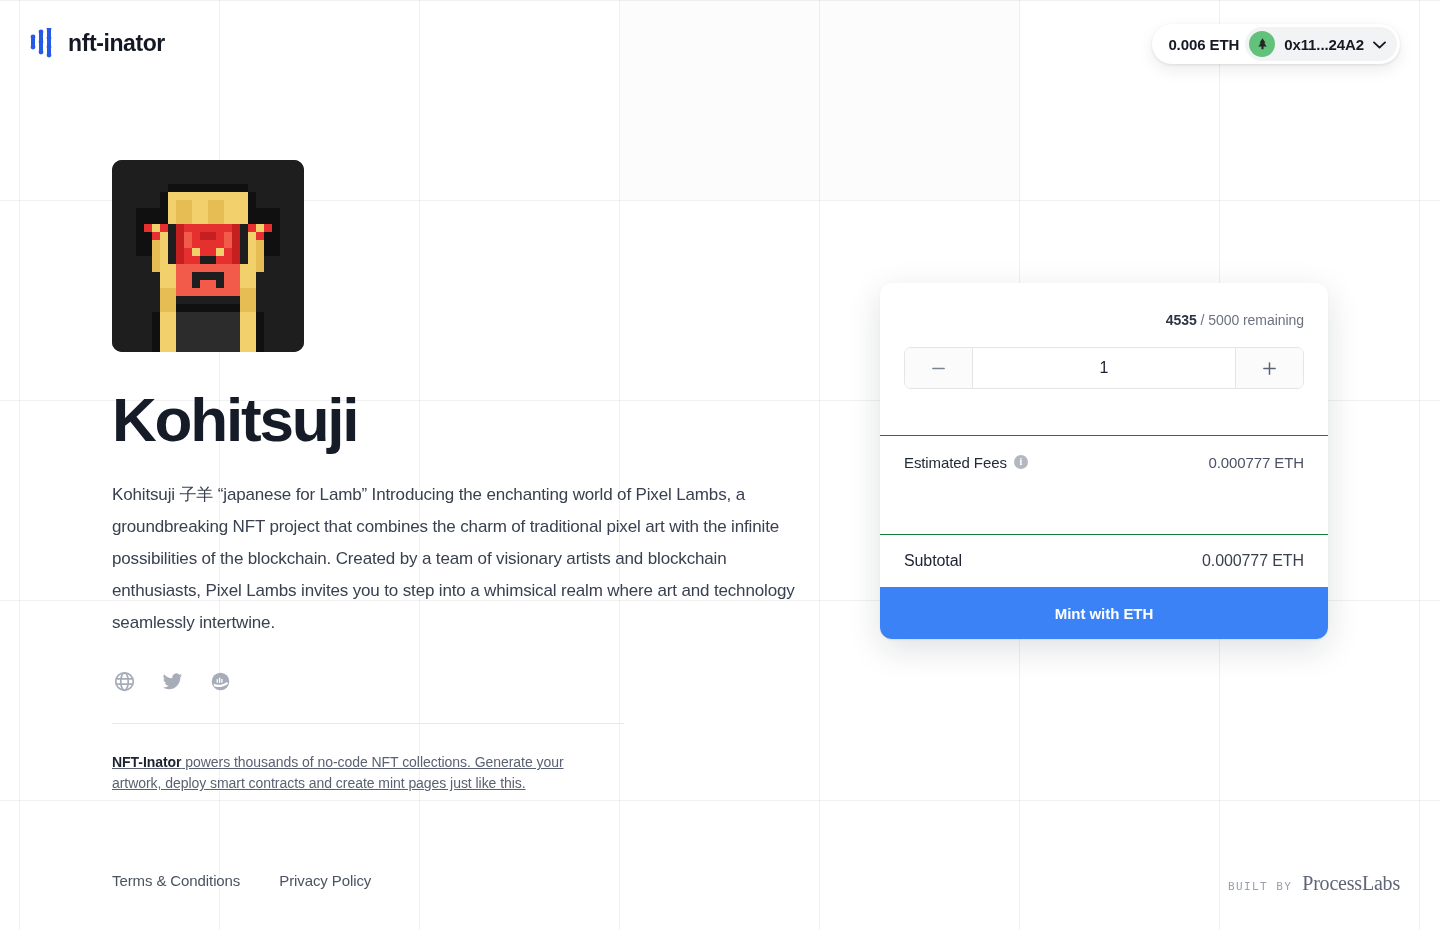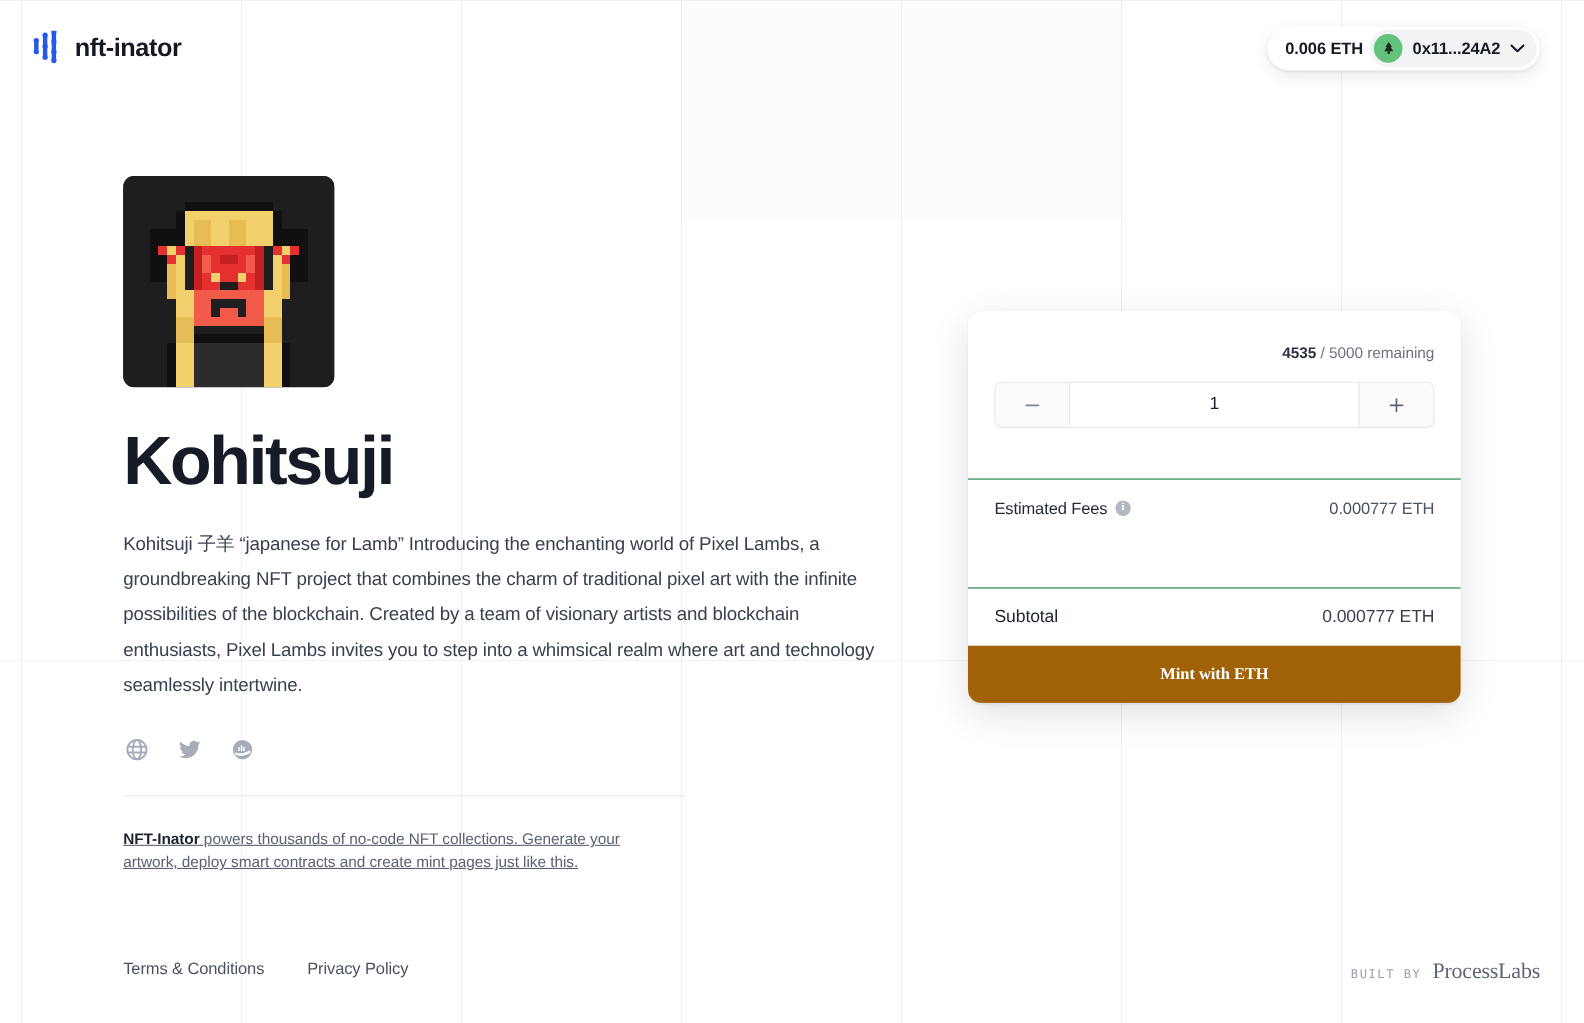--- a/index.html
+++ b/index.html
@@ -283,27 +283,27 @@
     color: #4a5264;
     letter-spacing: -0.1px;
   }
   .fee-row.subtotal .fee-label { font-size: 16px; color: #1b2230; }
   .fee-row.subtotal .fee-value { font-size: 16px; color: #39414f; }
 
   .mint-btn {
     width: 100%;
     height: 52px;
     border: none;
-    background: #a16207;
+    background: #3b82f6;
     color: #ffffff;
     font-size: 15px;
     font-weight: 700;
     letter-spacing: -0.05px;
     cursor: pointer;
-    font-family: Liberation Serif, serif;
+    font-family: Liberation Sans, sans-serif;
     display: block;
   }
 
   
   .footer {
     position: absolute;
     left: 0; right: 0;
     bottom: 0;
     height: 70px;
     text-align: center;

